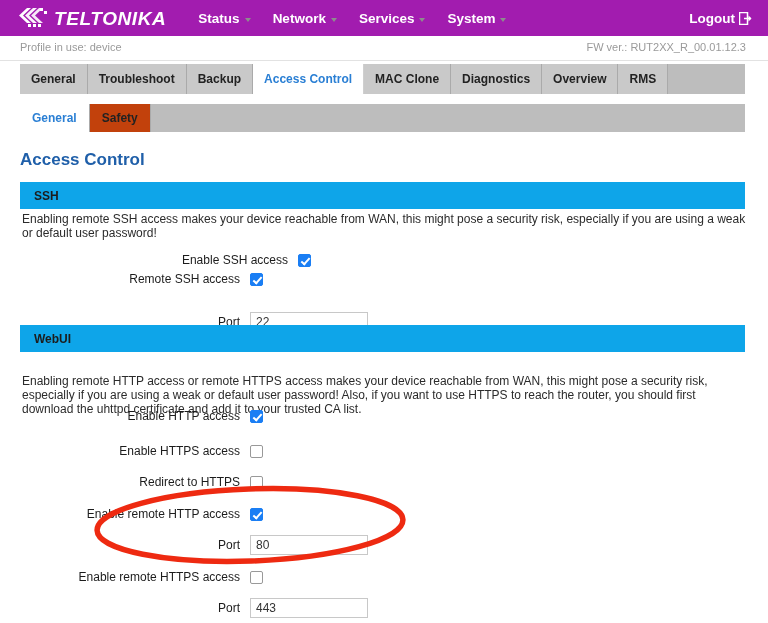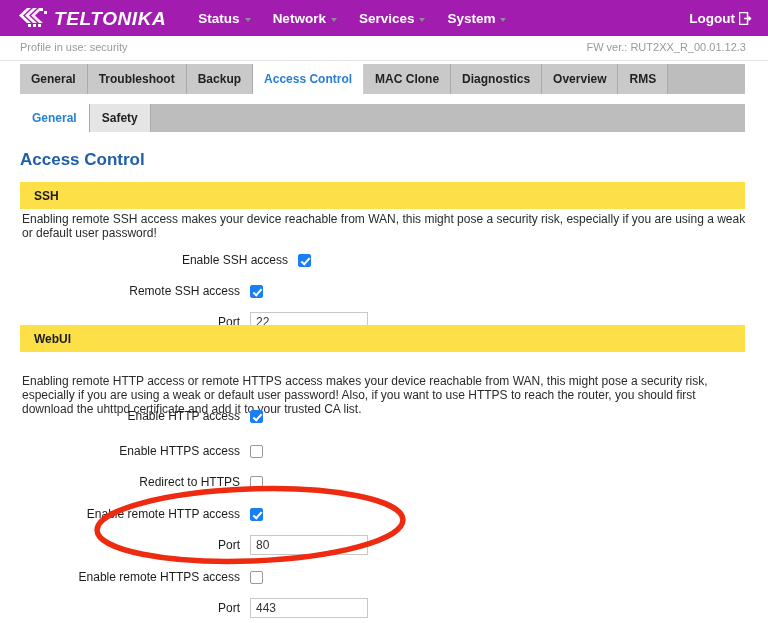--- a/index.html
+++ b/index.html
@@ -157,21 +157,21 @@
     align-items: stretch;
   }
   .subtab {
     padding: 0 12px;
     display: flex;
     align-items: center;
     justify-content: center;
     font-size: 12px;
     font-weight: bold;
     color: #222222;
-    background: #e5e5e5;
+    background: #c2410c;
     border-right: 1px solid #aaaaaa;
     cursor: pointer;
     white-space: nowrap;
   }
   .subtab.active {
     background: #ffffff;
     color: #2a7fd4;
   }
   .subtabbar-filler {
     flex: 1;
@@ -185,21 +185,21 @@
     font-size: 17px;
     font-weight: bold;
     color: #1f5fa9;
   }
 
   .section-header {
     position: absolute;
     left: 20px;
     width: 725px;
     height: 27px;
-    background: #fde047;
+    background: #0ea5e9;
     display: flex;
     align-items: center;
     box-sizing: border-box;
   }
   .section-header span {
     margin-left: 14px;
     font-size: 12px;
     font-weight: bold;
     color: #1c1c1c;
   }
@@ -328,21 +328,21 @@
       <svg width="13" height="13" viewBox="0 0 13 13" xmlns="http://www.w3.org/2000/svg">
         <rect x="0.5" y="0.5" width="8" height="12" fill="none" stroke="#ffffff" stroke-width="1.5"></rect>
         <path d="M5 6.5 L12 6.5" stroke="#ffffff" stroke-width="1.5"></path>
         <path d="M9.5 3.5 L12.5 6.5 L9.5 9.5 Z" fill="#ffffff"></path>
       </svg>
     </span>
   </div>
 </div>
 
 <div class="profilebar">
-  <div class="profile-text">Profile in use: security</div>
+  <div class="profile-text">Profile in use: device</div>
   <div class="fw-text">FW ver.: RUT2XX_R_00.01.12.3</div>
 </div>
 
 <div class="tabbar">
   <div class="tab">
       <span>General</span>
     </div>
   <div class="tab">
       <span>Troubleshoot</span>
     </div>
@@ -382,21 +382,21 @@
 <div class="section-header" style="top:182px;">
   <span>SSH</span>
 </div>
 <div class="section-desc" style="top:212px;">Enabling remote SSH access makes your device reachable from WAN, this might pose a security risk, especially if you are using a weak or default user password!</div>
 
 <div class="form-row" style="top:249px;margin-left:48px;">
   <div class="form-label">Enable SSH access</div>
   <span class="cbx checked"></span>
 </div>
 
-<div class="form-row" style="top:280px;">
+<div class="form-row" style="top:268px;">
   <div class="form-label">Remote SSH access</div>
   <span class="cbx checked"></span>
 </div>
 
 <div class="form-row" style="top:311px;">
   <div class="form-label">Port</div>
   <input class="txtinput" type="text" value="22" style="">
 </div>
 
 <div class="section-header" style="top:325px;">

